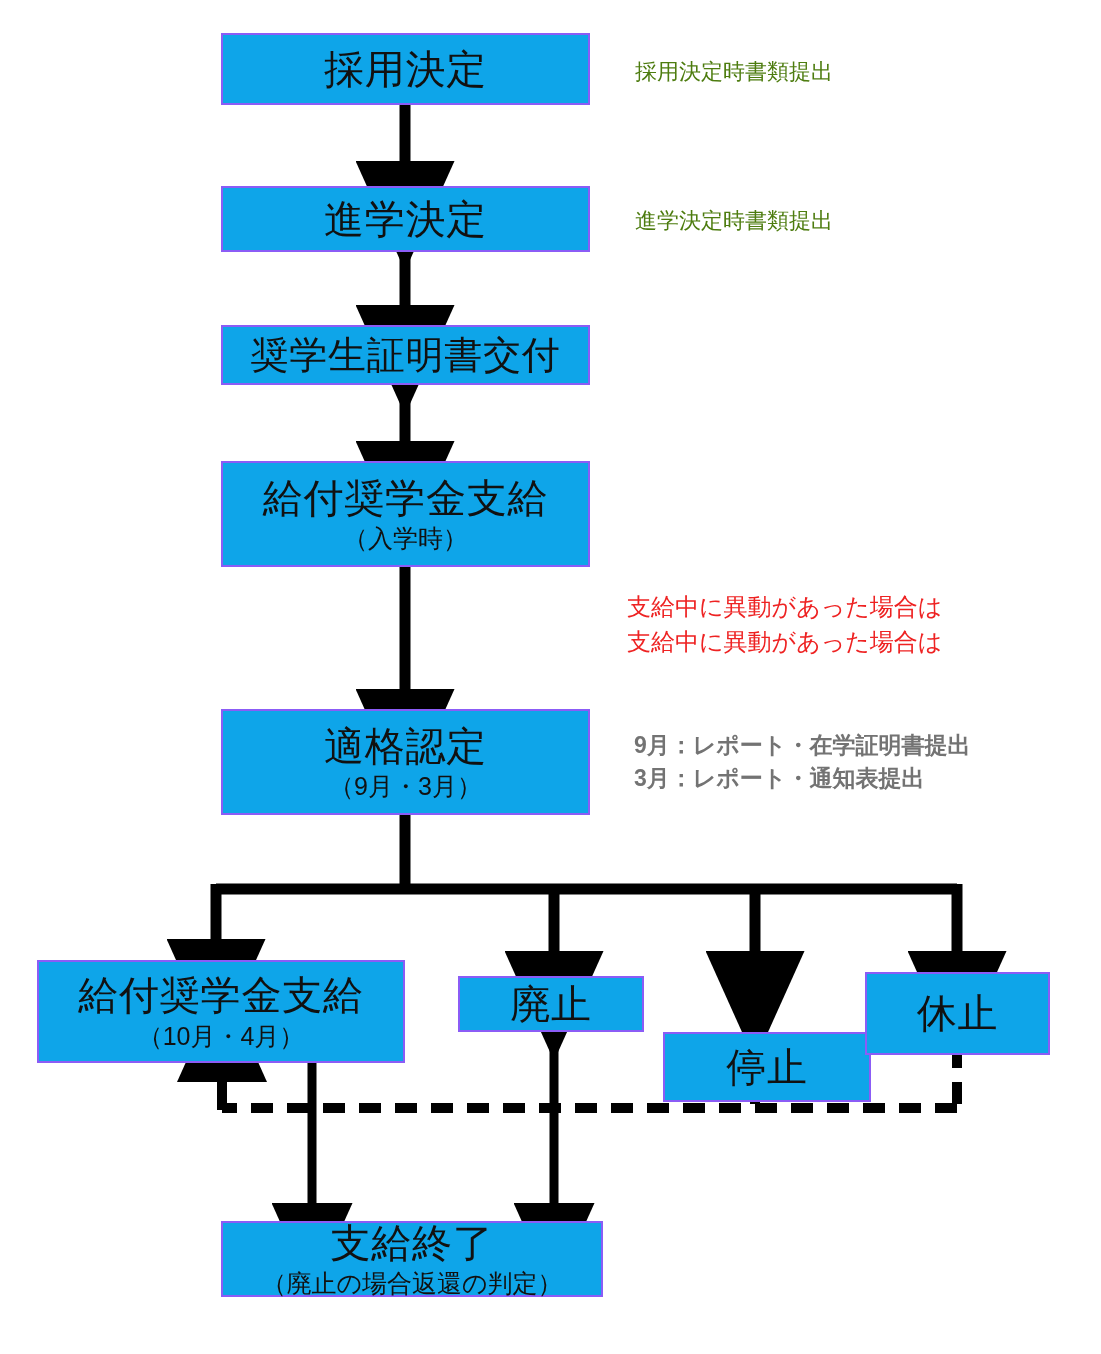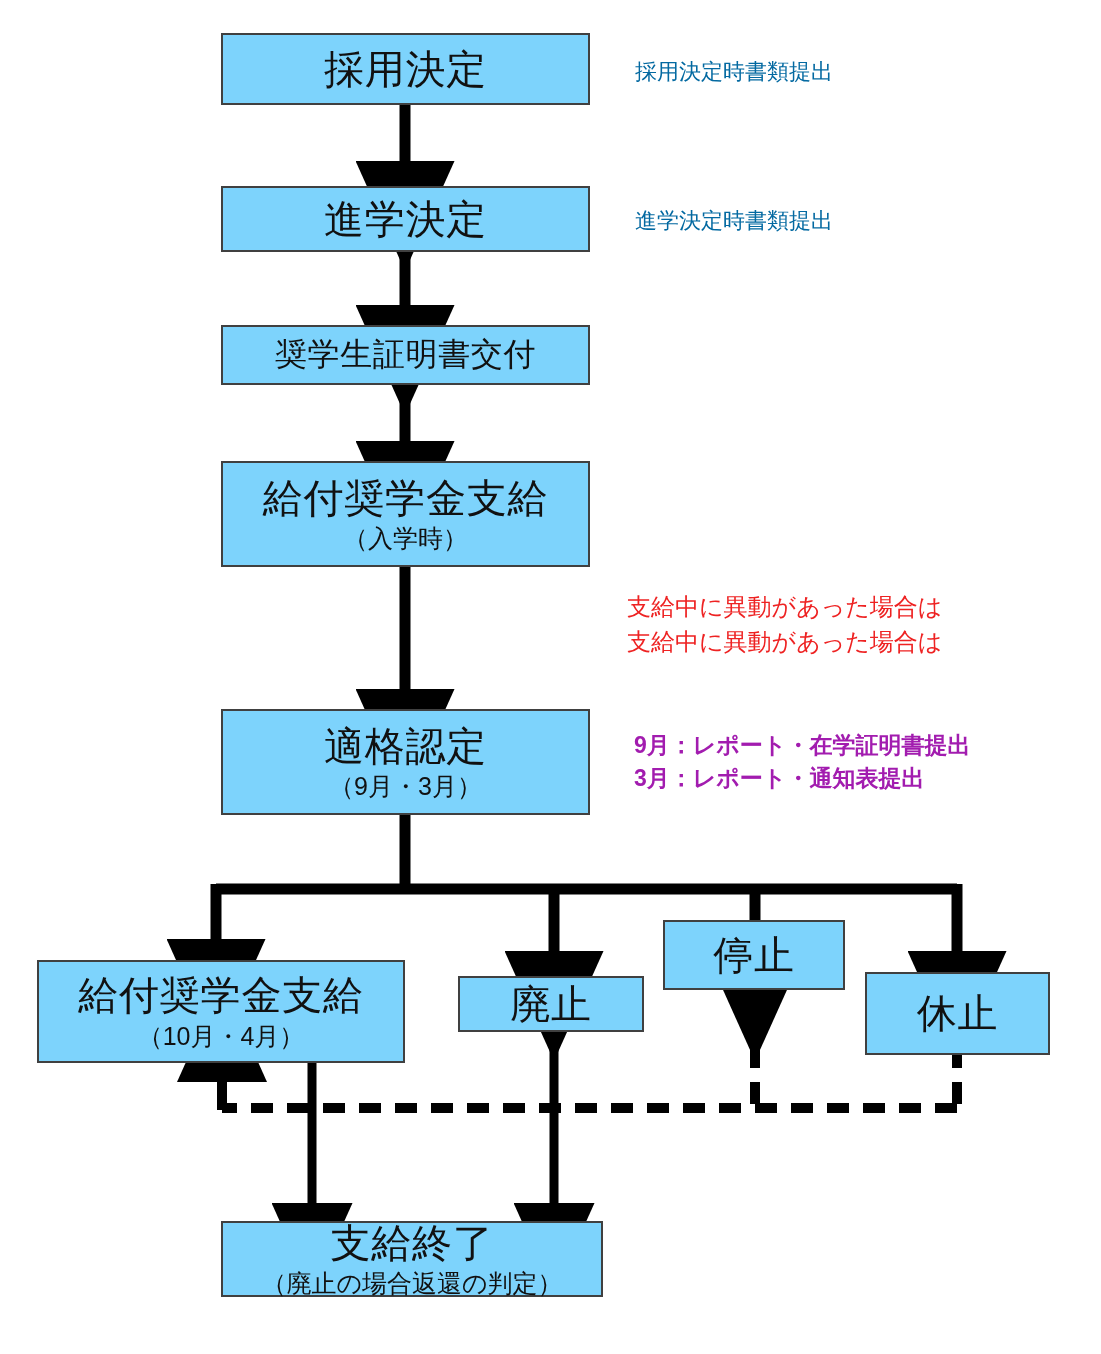--- a/index.html
+++ b/index.html
@@ -22,55 +22,55 @@
     position: absolute;
     left: 0;
     top: 0;
     width: 1101px;
     height: 1354px;
     pointer-events: none;
   }
   .node {
     position: absolute;
     box-sizing: border-box;
-    border: 2px solid #404040;
-    background: #7dd3fc;
+    border: 2px solid #8b5cf6;
+    background: #0ea5e9;
     display: flex;
     flex-direction: column;
     align-items: center;
     justify-content: center;
     text-align: center;
     line-height: 1.12;
   }
   .node .main {
     font-size: 40px;
     letter-spacing: 0.02em;
     white-space: nowrap;
     color: #111111;
   }
   .node .sub {
     font-size: 25px;
     margin-top: 4px;
     white-space: nowrap;
     color: #111111;
   }
   .node.compact .main {
-    font-size: 32px;
+    font-size: 38px;
   }
   .note {
     position: absolute;
     font-size: 22px;
     line-height: 1.45;
     white-space: nowrap;
-    color: #a21caf;
+    color: #737373;
     font-weight: 600;
   }
   .note.plain {
     font-weight: 400;
-    color: #0369a1;
+    color: #4d7c0f;
   }
   .note.alert {
     color: #ee2222;
     font-weight: 400;
   }
   .note .line {
     display: block;
   }
 </style>
 </head>
@@ -138,21 +138,21 @@
 
   <div class="node" style="left:37px; top:960px; width:368px; height:103px;">
     <span class="main">給付奨学金支給</span>
     <span class="sub">（10月・4月）</span>
   </div>
 
   <div class="node" style="left:458px; top:976px; width:186px; height:56px;">
     <span class="main">廃止</span>
   </div>
 
-  <div class="node" style="left:663px; top:920px; width:182px; height:70px;">
+  <div class="node" style="left:663px; top:1032px; width:208px; height:70px;">
     <span class="main">停止</span>
   </div>
 
   <div class="node" style="left:865px; top:972px; width:185px; height:83px;">
     <span class="main">休止</span>
   </div>
 
   <div class="node" style="left:221px; top:1221px; width:382px; height:76px;">
     <span class="main">支給終了</span>
     <span class="sub">（廃止の場合返還の判定）</span>

